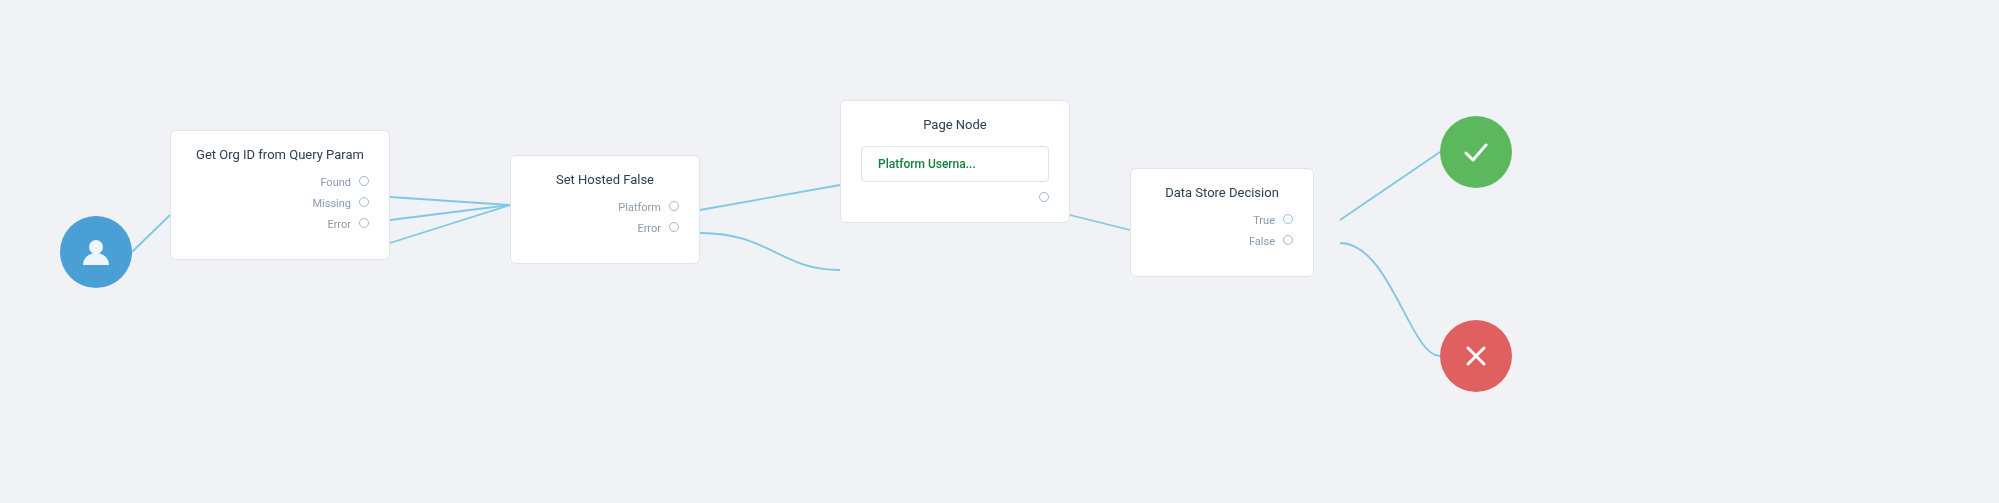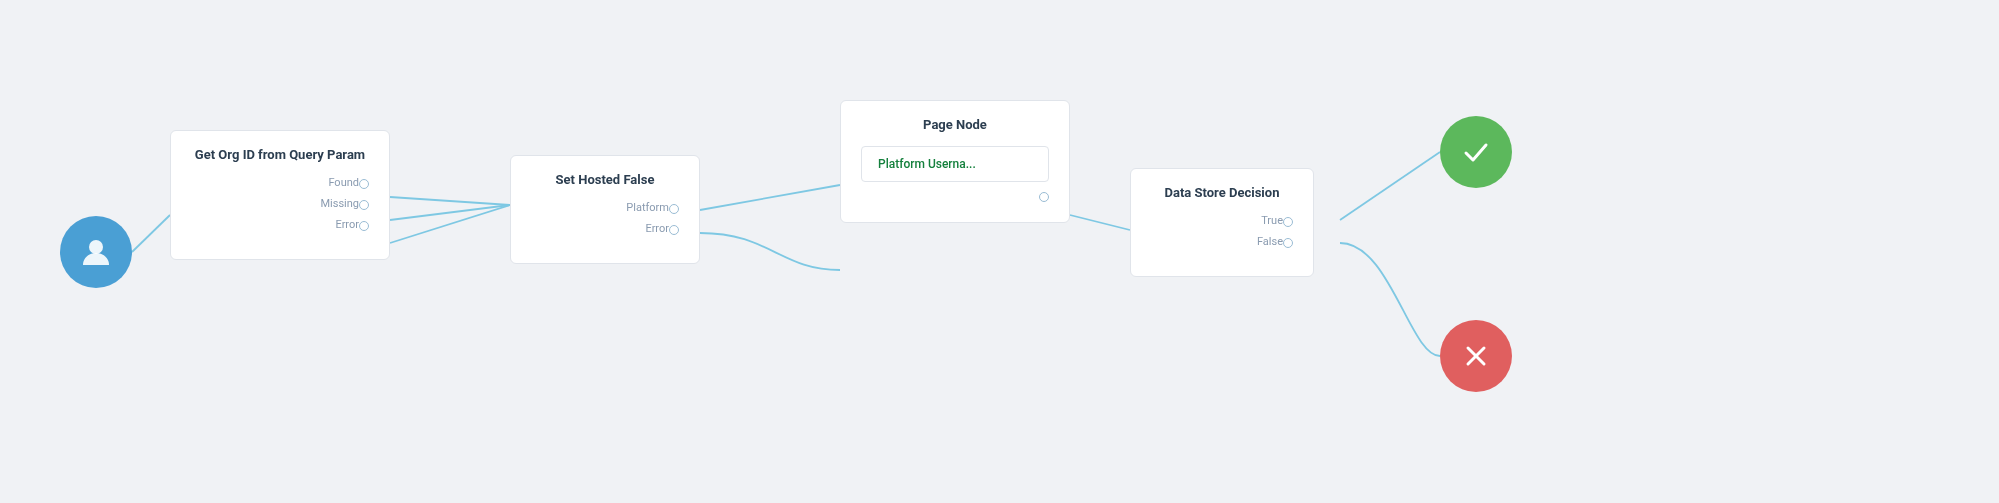--- a/index.html
+++ b/index.html
@@ -48,32 +48,33 @@
     .flow-node {
       position: absolute;
       background: #fff;
       border: 1.5px solid #e0e4ea;
       border-radius: 6px;
       padding: 16px 20px 20px 20px;
     }
 
     .flow-node .node-title {
       font-size: 13px;
-      font-weight: 700;
+      font-weight: 400;
       color: #2c3e50;
       text-align: center;
       margin-bottom: 14px;
       white-space: nowrap;
     }
 
     .node-port-row {
       display: flex;
-      align-items: flex-end;
+      align-items: flex-start;
       justify-content: flex-end;
       margin-bottom: 8px;
+      gap: 8px;
     }
 
     .port-label {
       font-size: 11px;
       color: #8a9bb0;
     }
 
     .port-circle {
       width: 10px;
       height: 10px;

